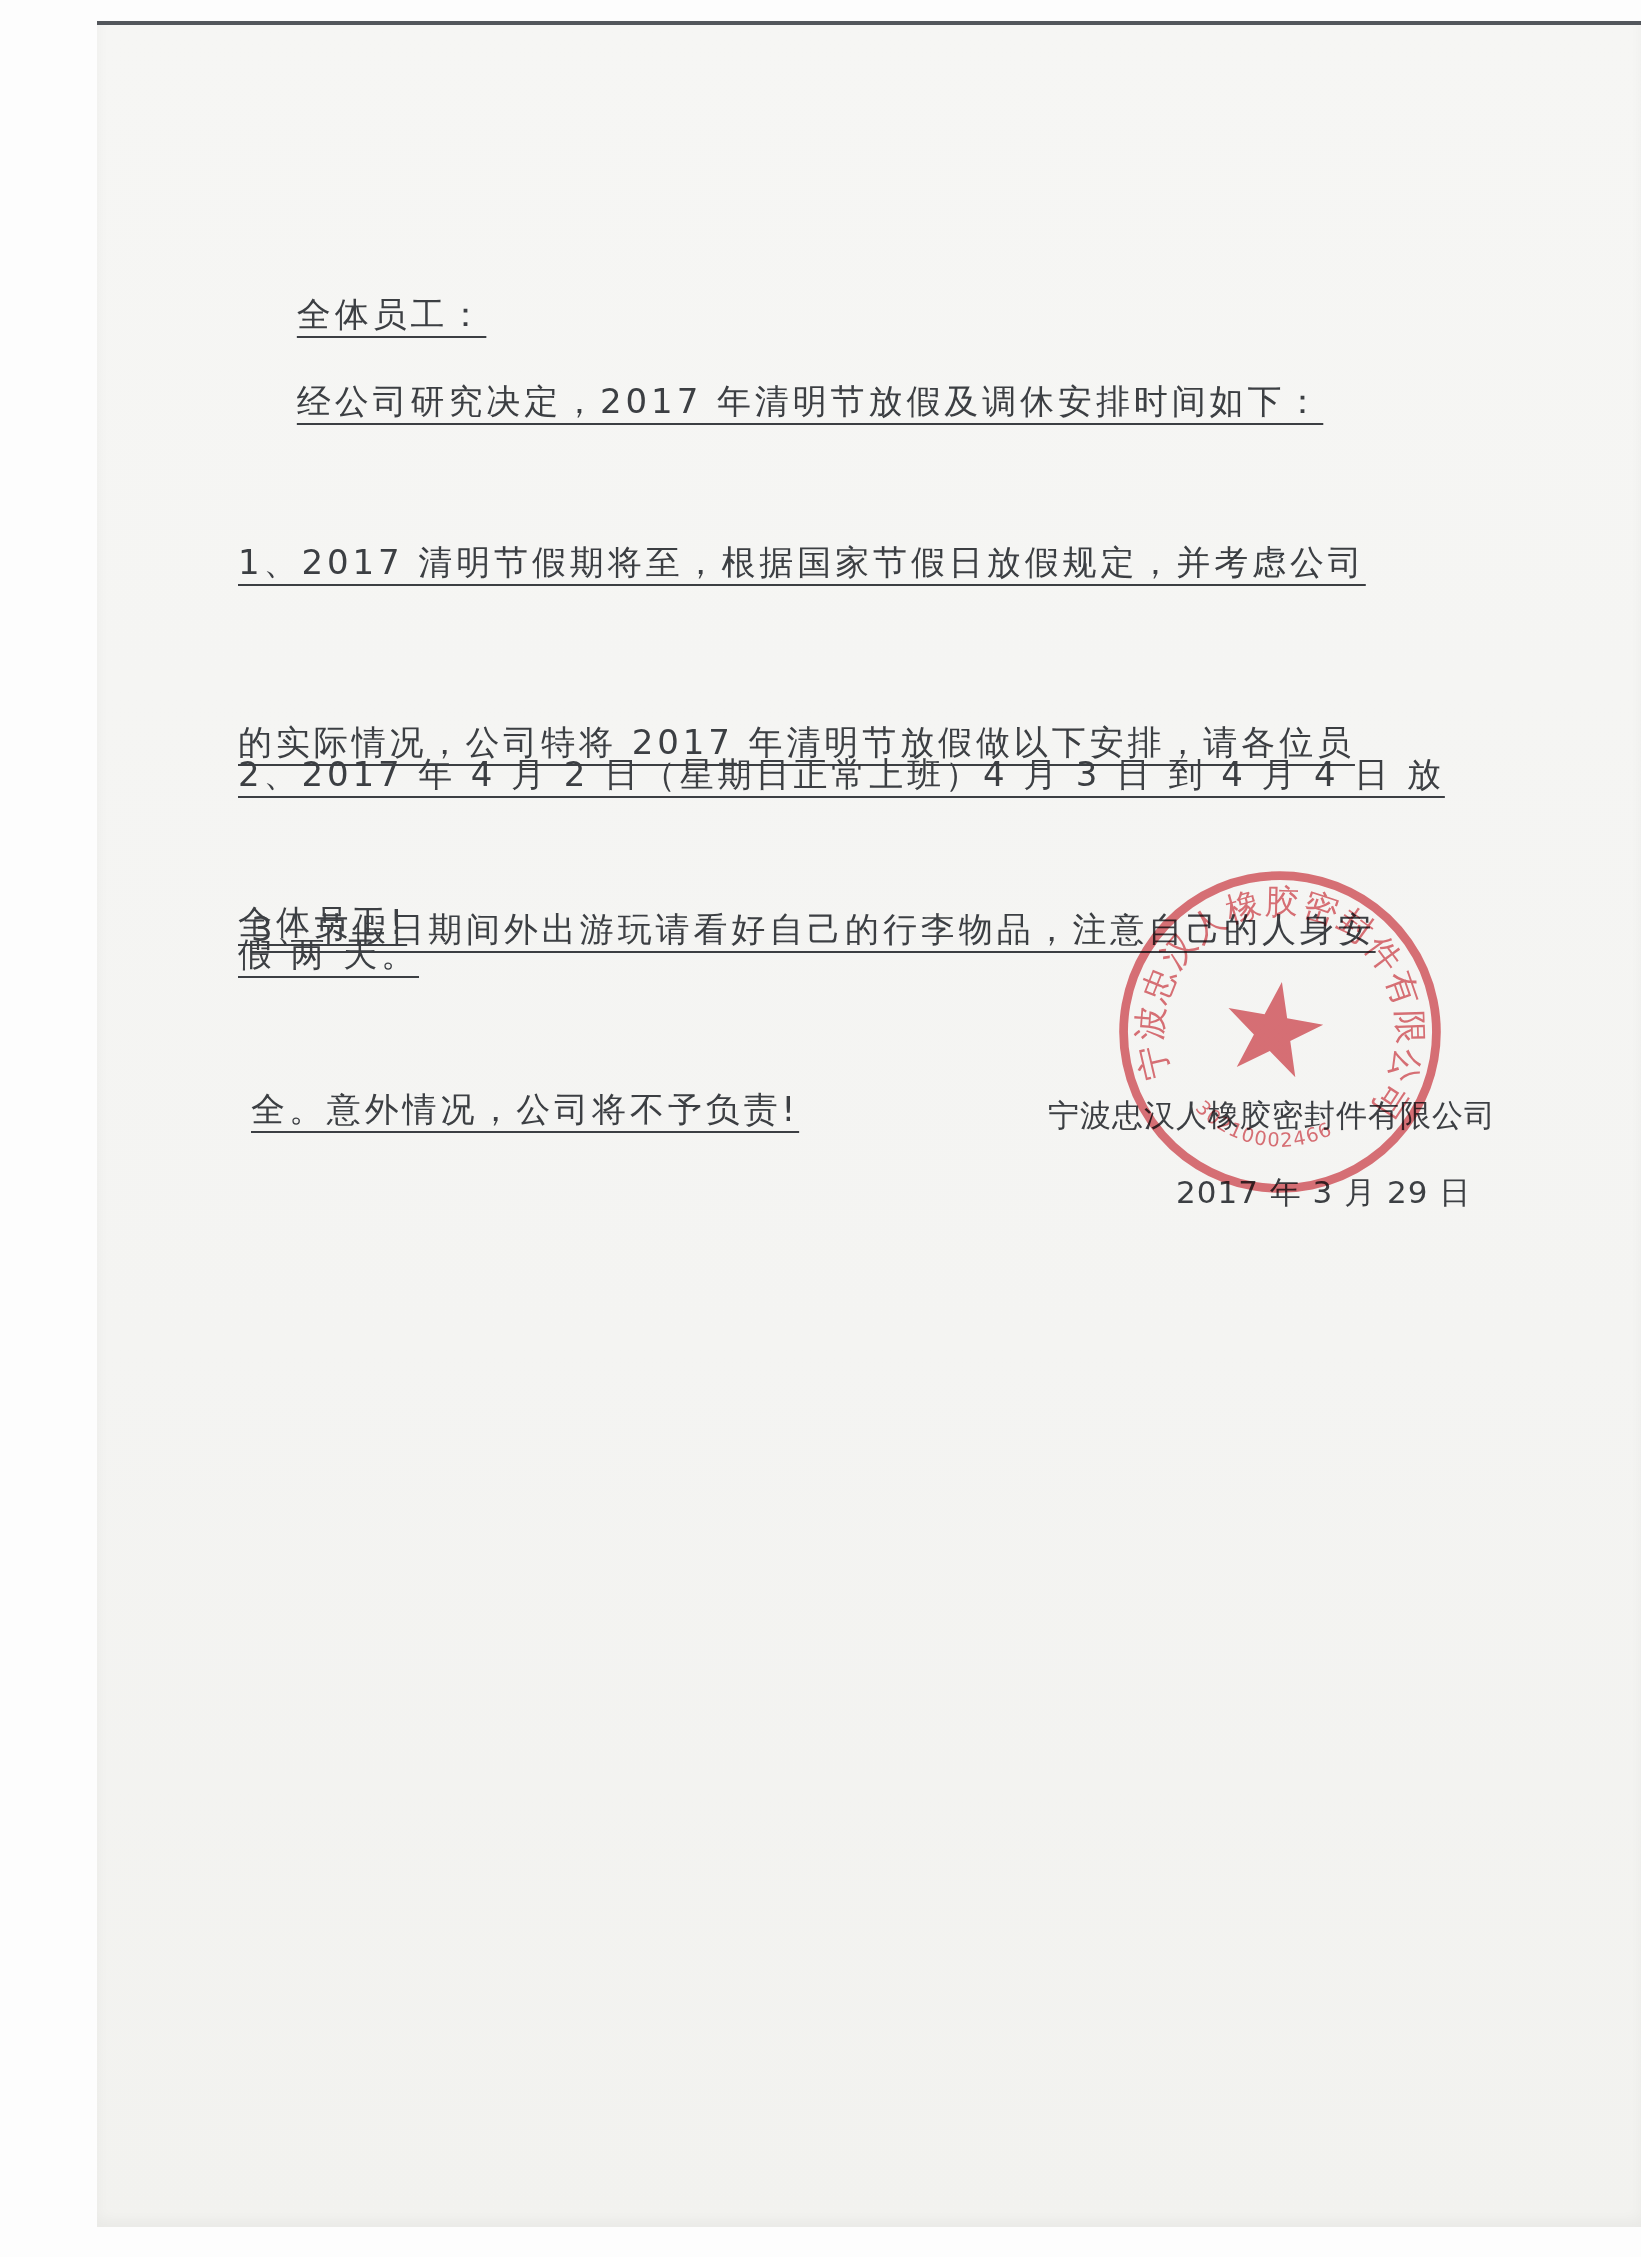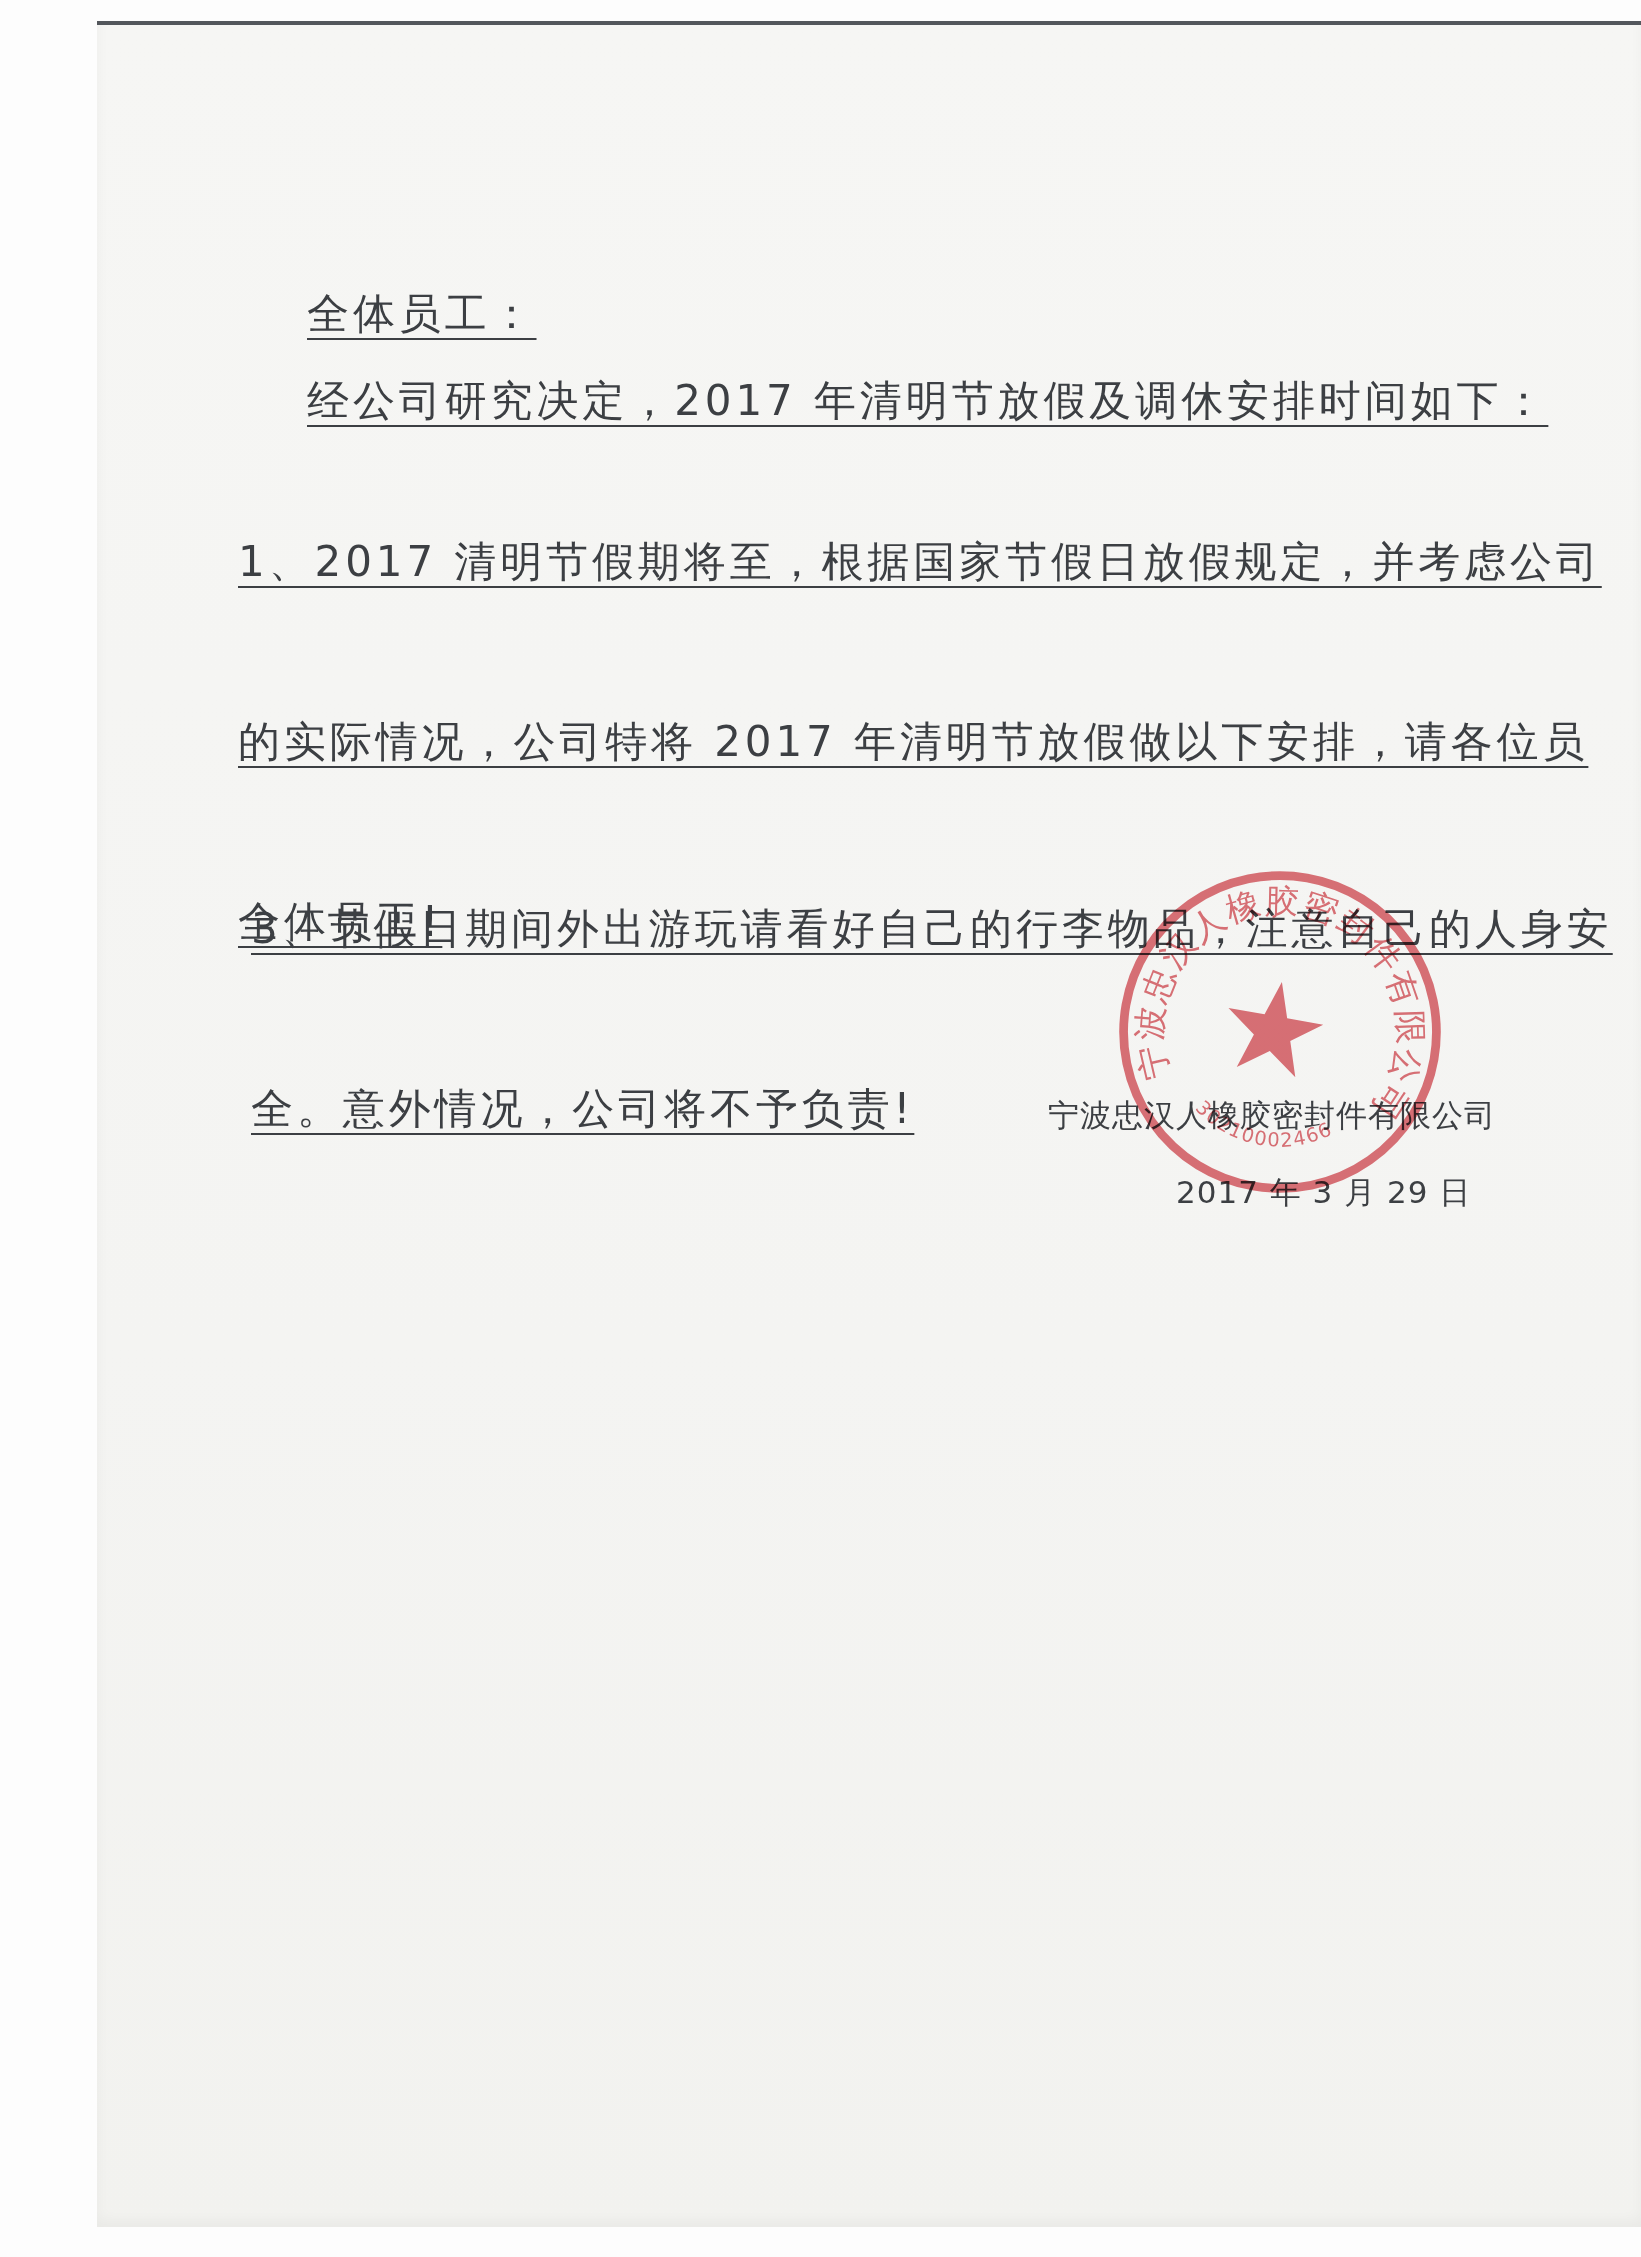--- a/index.html
+++ b/index.html
@@ -20,21 +20,21 @@
   }
   .paper-top-edge{
     position:absolute;
     left:0;top:0;
     width:1545px;height:3.9px;
     background:#53575c;
   }
   .line{
     position:absolute;
     color:#3c3f43;
-    font-size:42px;
+    font-size:34px;
     letter-spacing:3.9px;
     line-height:60px;
     white-space:pre;
   }
   .u{
     text-decoration:underline;
     text-decoration-thickness:1.9px;
     text-underline-offset:9.7px;
     text-decoration-color:#3c3f43;
   }
@@ -73,20 +73,24 @@
   <div class="line" style="left:141px;top:290px;">
     <span class="u">经公司研究决定，2017 年清明节放假及调休安排时间如下：</span>
   </div>
 
   <div class="line para" style="left:141px;top:391px;">
     <div><span class="u">1、2017 清明节假期将至，根据国家节假日放假规定，并考虑公司</span></div>
     <div><span class="u">的实际情况，公司特将 2017 年清明节放假做以下安排，请各位员</span></div>
     <div><span class="u">全体员工!</span></div>
   </div>
 
+  <div class="line para" style="left:141px;top:603px;">
+    <div><span class="u">2、2017 年 4 月 2 日（星期日正常上班）4 月 3 日 到 4 月 4 日 放</span></div>
+    <div><span class="u">假 两 天。</span></div>
+  </div>
 
   <div class="line para" style="left:154px;top:758px;">
     <div><span class="u">3、节假日期间外出游玩请看好自己的行李物品，注意自己的人身安</span></div>
     <div><span class="u">全。意外情况，公司将不予负责!</span></div>
   </div>
 
 
   <div class="sig" style="left:951px;top:1074px;">宁波忠汉人橡胶密封件有限公司</div>
   <div class="sig" style="left:1079px;top:1151px;">2017 年 3 月 29 日</div>
 </div>

